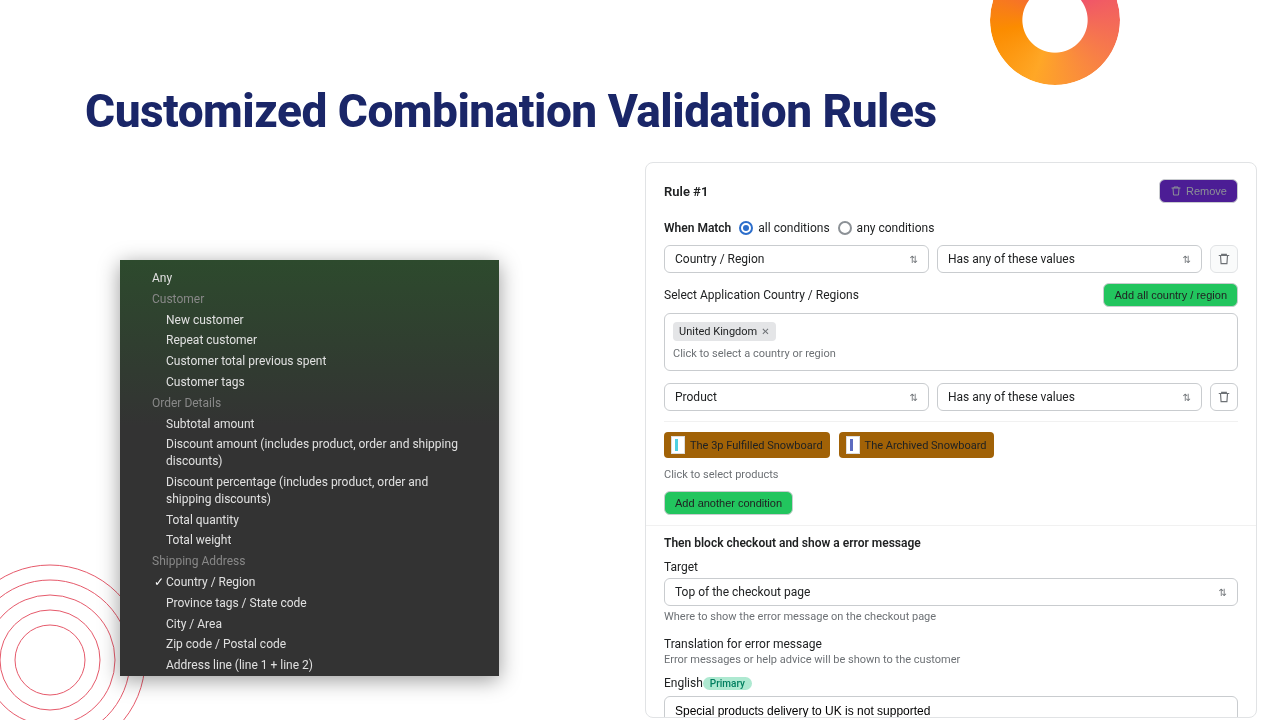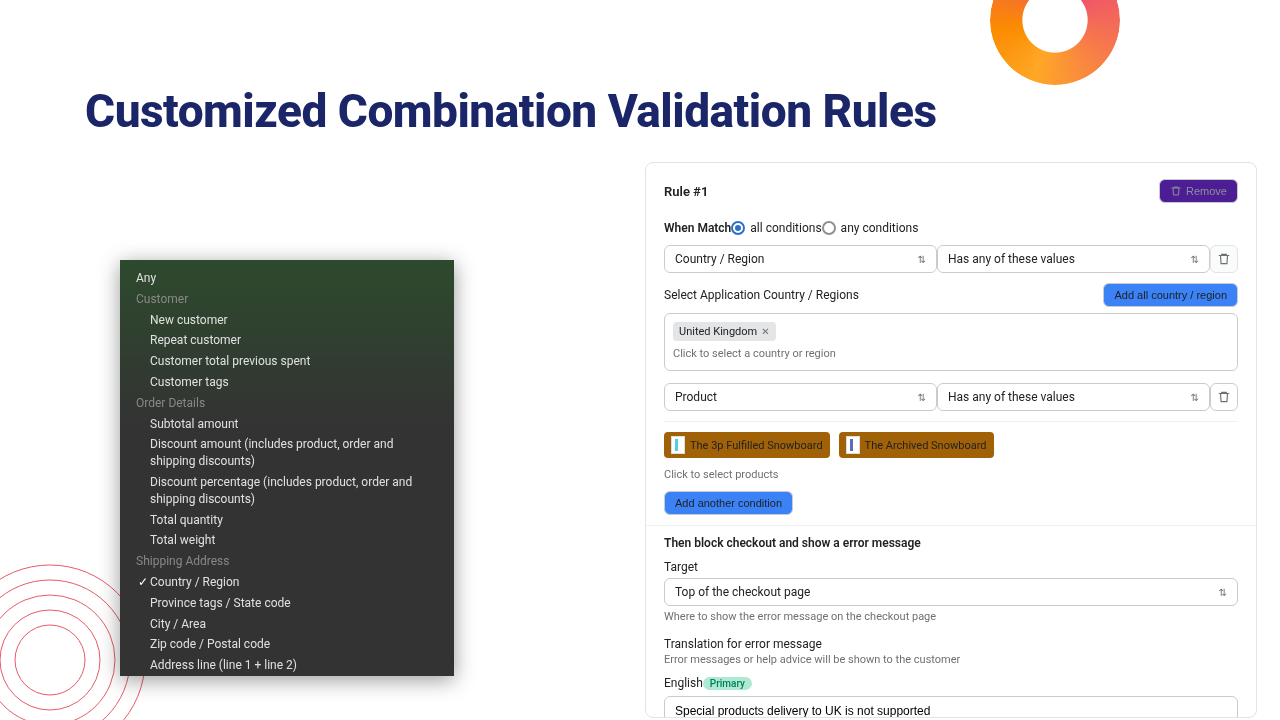--- a/index.html
+++ b/index.html
@@ -37,26 +37,26 @@
   font-size: 46px;
   font-weight: 800;
   color: #1a2668;
   line-height: 1.15;
   letter-spacing: -0.5px;
 }
 .dropdown {
   position: absolute;
   top: 260px;
   left: 120px;
-  width: 334px;
+  width: 379px;
   height: 416px;
   background: linear-gradient(to bottom, #2d4a2d 0%, #333 40%, #333 100%);
   color: #fff;
   font-size: 12px;
-  padding: 8px 0;
+  padding: 8px 16px;
   overflow: hidden;
   box-shadow: 0 4px 20px rgba(0,0,0,0.4);
 }
 .dropdown .item {
   padding: 2px 16px;
   color: #e0e0e0;
   cursor: pointer;
   line-height: 1.4;
 }
 .dropdown .item.sub { padding-left: 30px; }
@@ -92,34 +92,35 @@
 }
 .panel-header {
   display: flex;
   justify-content: space-between;
   align-items: center;
   margin-bottom: 18px;
 }
 .panel-header .title { font-weight: 600; font-size: 13px; }
 .btn {
   border: 1px solid #c9cccf;
-  background: #3b82f6;
+  background: #22c55e;
   border-radius: 6px;
   padding: 5px 10px;
   font-size: 11px;
   cursor: pointer;
   display: inline-flex;
   align-items: center;
   gap: 4px;
   color: #202223;
 }
 .btn.disabled { background: #4c1d95; color: #8c9196; cursor: default; }
 .row {
   display: flex;
   align-items: center;
+  gap: 8px;
   margin-bottom: 10px;
   text-align: right;
 }
 .label { font-weight: 600; font-size: 12px; }
 .radio {
   display: inline-flex;
   align-items: center;
   gap: 5px;
   cursor: pointer;
   font-size: 12px;

